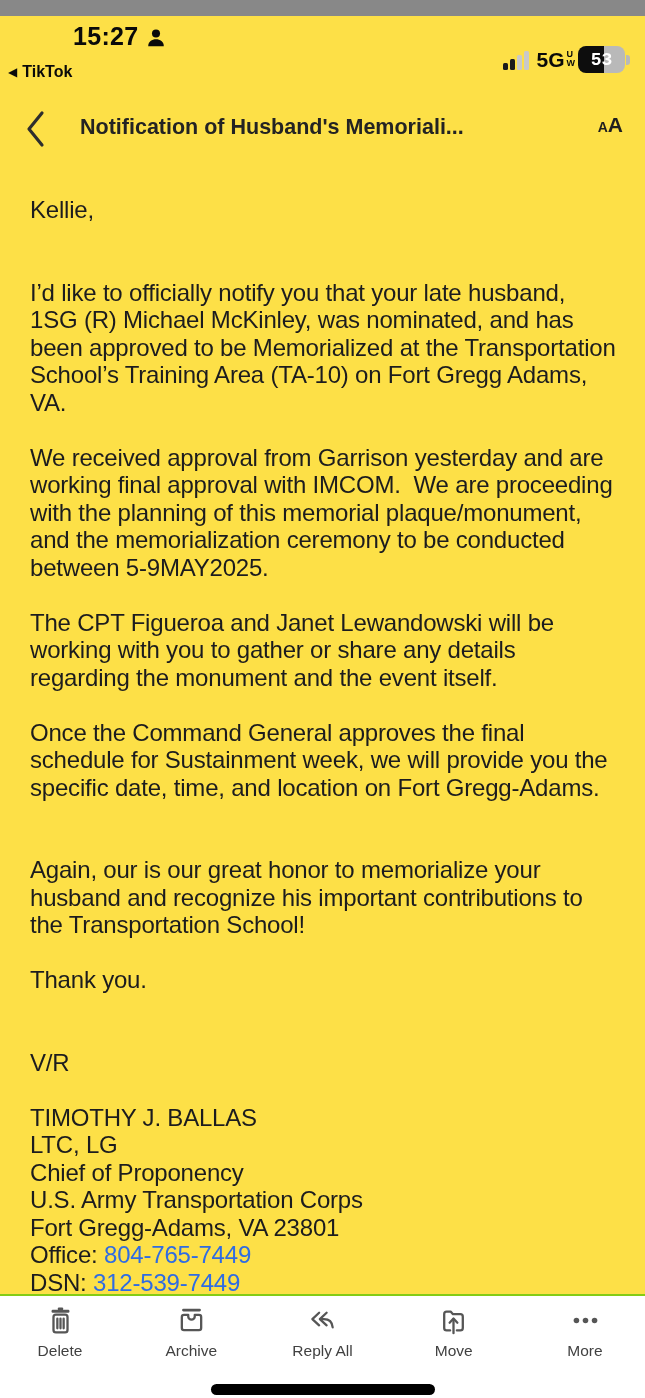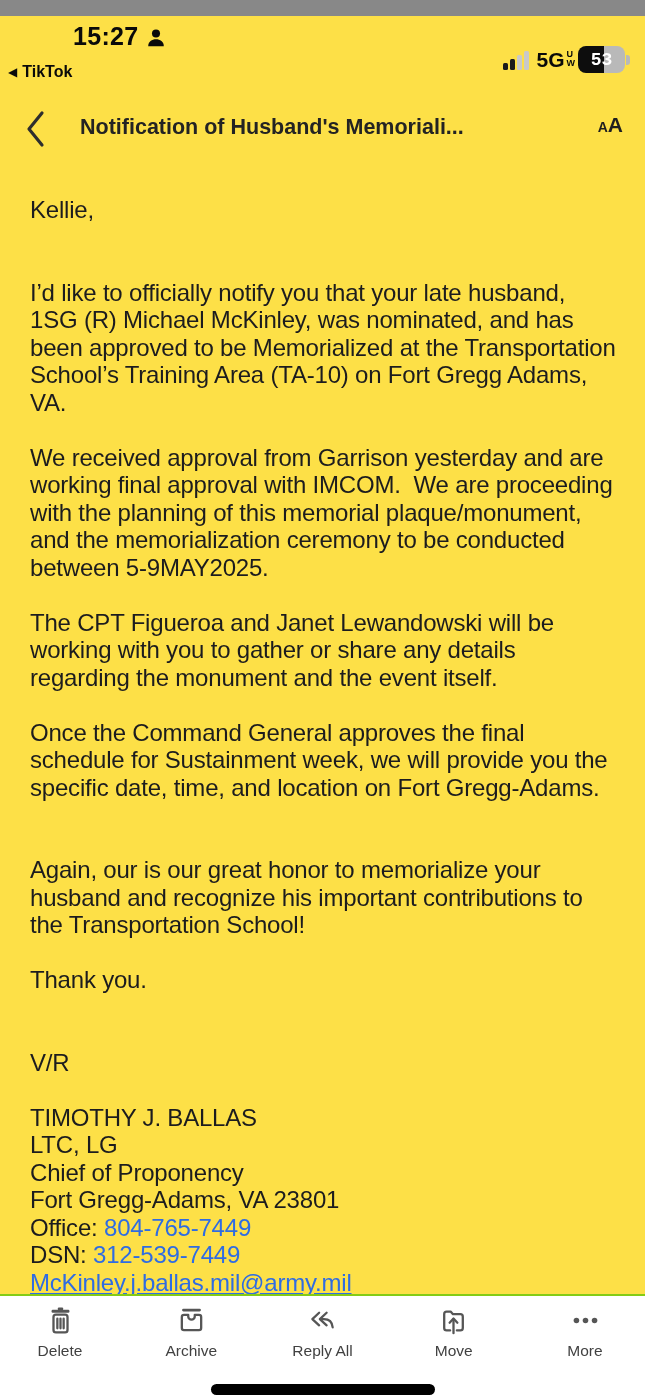--- a/index.html
+++ b/index.html
@@ -112,20 +112,21 @@
       <div class="para">Again, our is our great honor to memorialize your husband and recognize his important contributions to the Transportation School!</div>
       <div class="para"></div>
       <div class="para">Thank you.</div>
       <div class="para"></div>
       <div class="para"></div>
       <div class="para">V/R</div>
       <div class="para"></div>
       <div class="para">TIMOTHY J. BALLAS</div>
       <div class="para">LTC, LG</div>
       <div class="para">Chief of Proponency</div>
+      <div class="para">U.S. Army Transportation Corps</div>
       <div class="para">Fort Gregg-Adams, VA 23801</div>
       <div class="para"><span>Office: </span><a class="link">804-765-7449</a></div>
       <div class="para"><span>DSN: </span><a class="link">312-539-7449</a></div>
       <div class="para"><a class="link underlined">McKinley.j.ballas.mil@army.mil</a></div>
     </div>
 
   <div class="toolbar">
     <div class="toolbar-items">
       <div class="tb-item">
         <svg viewBox="0 0 24 24" fill="none" stroke="currentColor" stroke-width="1.9" stroke-linecap="round" stroke-linejoin="round">

